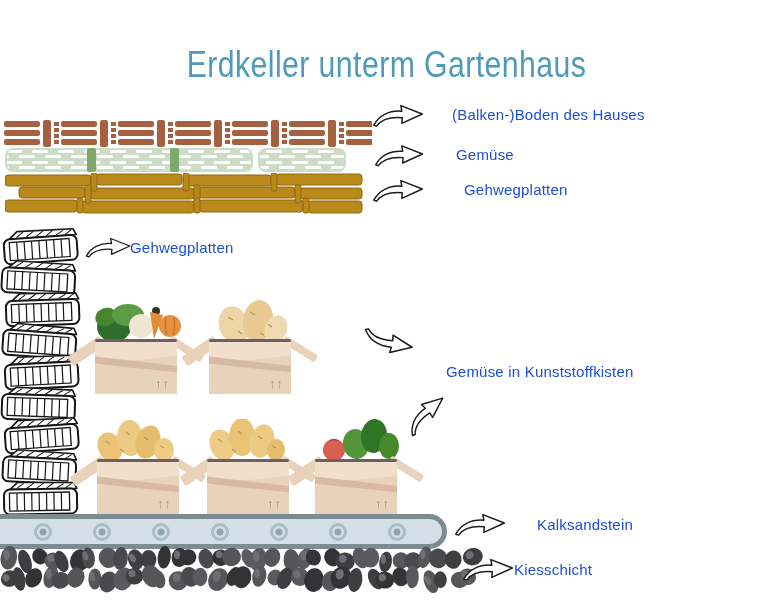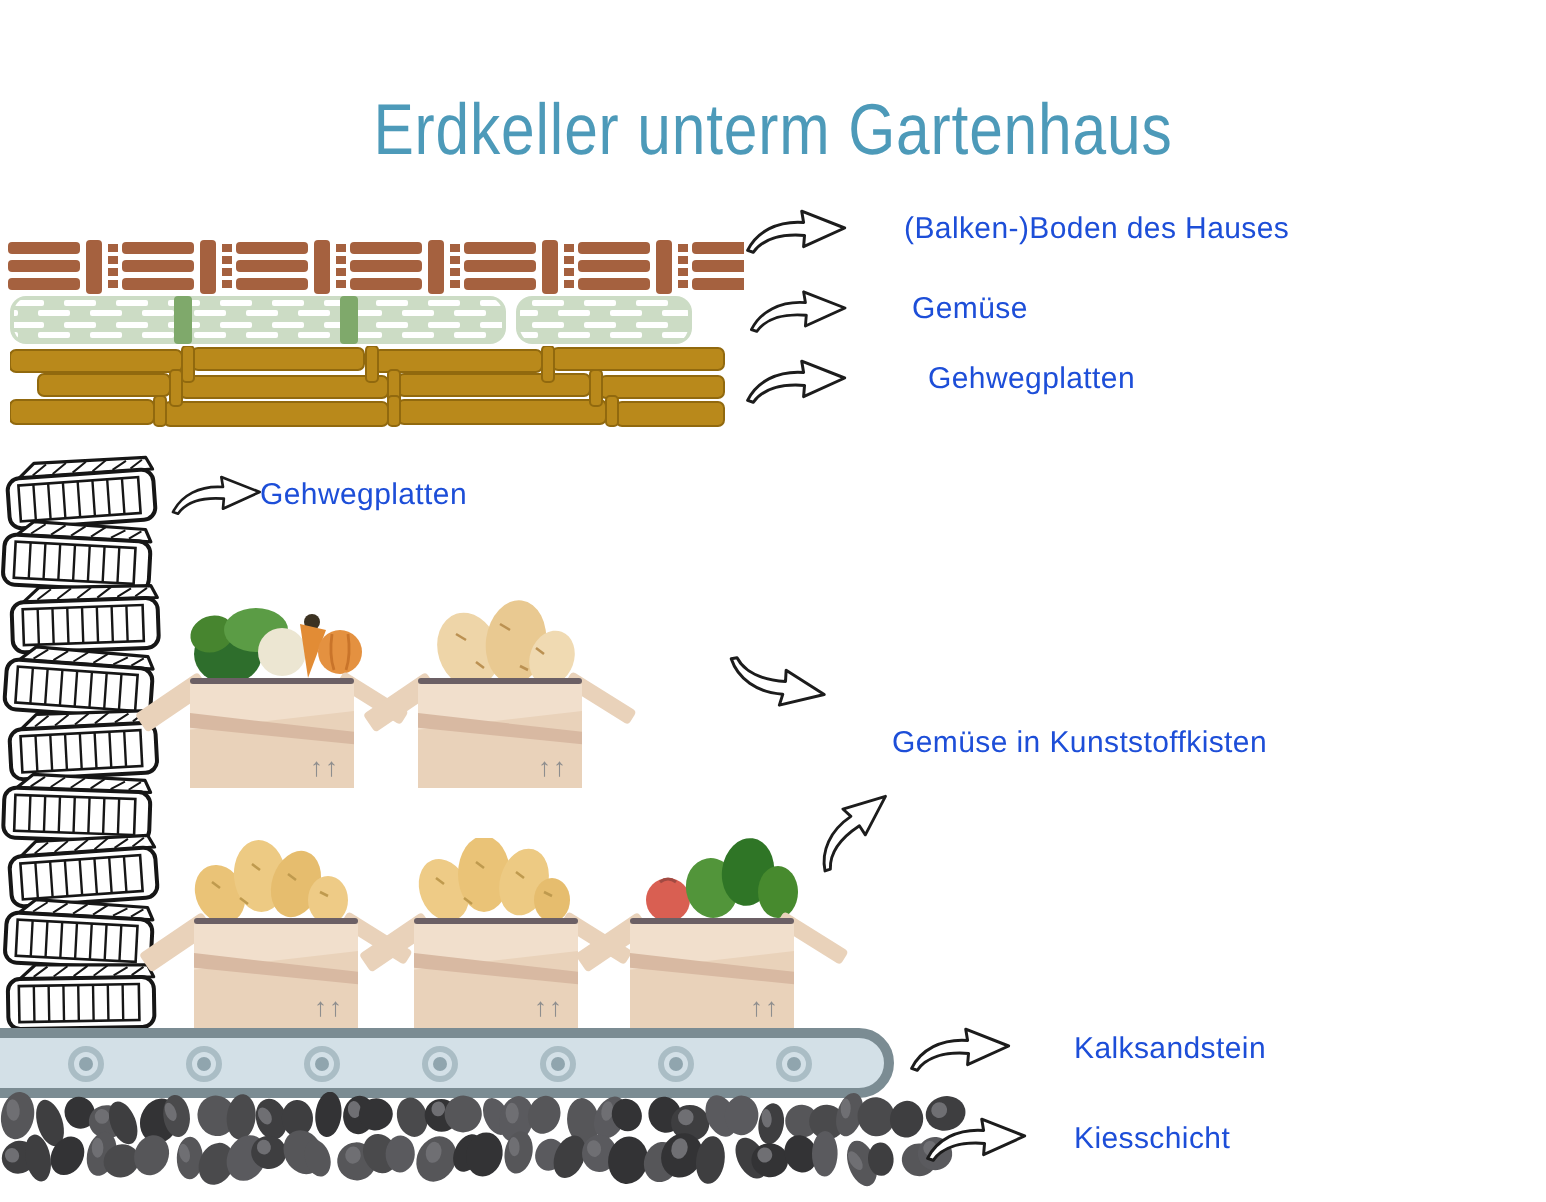--- a/index.html
+++ b/index.html
@@ -381,15 +381,15 @@
       <ellipse cx="431.0" cy="35.7" rx="6.8" ry="11.8" transform="rotate(-19 431.0 35.7)" fill="#565659"></ellipse>
       <ellipse cx="429.0" cy="32.7" rx="2.7" ry="5.3" transform="rotate(-34 431.0 35.7)" fill="#6f6f73"></ellipse>
       <ellipse cx="440.4" cy="33.6" rx="6.4" ry="8.3" transform="rotate(-3 440.4 33.6)" fill="#3e3e40"></ellipse>
       <ellipse cx="459.6" cy="33.9" rx="8.7" ry="8.2" transform="rotate(6 459.6 33.9)" fill="#565659"></ellipse>
       <ellipse cx="467.5" cy="30.8" rx="8.6" ry="8.3" transform="rotate(6 467.5 30.8)" fill="#5a5a5e"></ellipse>
       <ellipse cx="465.5" cy="27.8" rx="3.4" ry="3.7" transform="rotate(-9 467.5 30.8)" fill="#6f6f73"></ellipse>
     </svg>
   <svg class="arrow" style="left:460px; top:554px">
       <use href="#arrow"></use>
     </svg>
-  <div class="label" style="left:537px; top:561px">Kiesschicht</div>
+  <div class="label" style="left:514px; top:561px">Kiesschicht</div>
 
 </div>
 
 </body></html>

